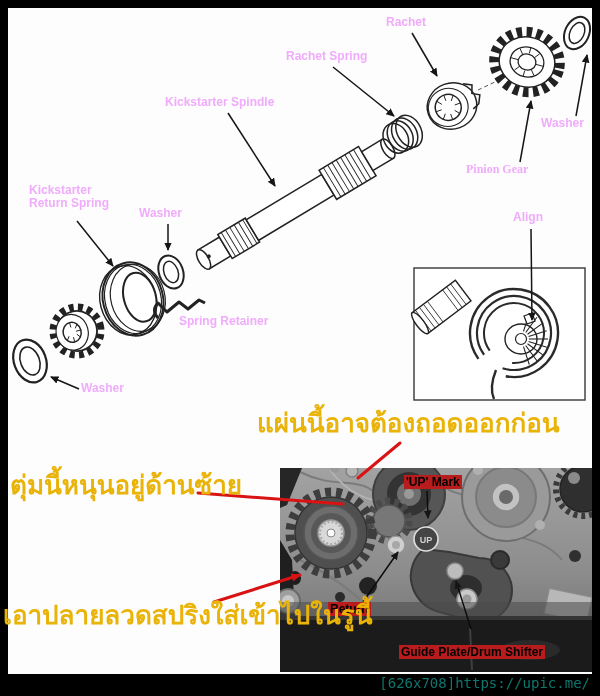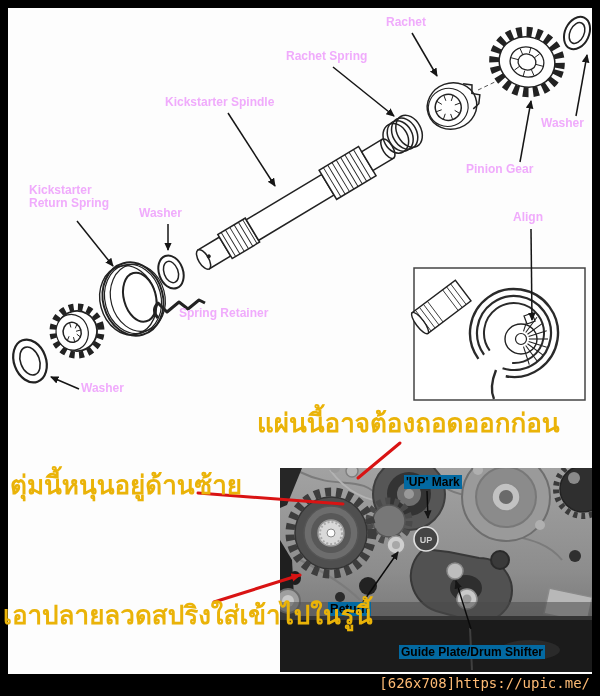--- a/index.html
+++ b/index.html
@@ -11,29 +11,29 @@
     position:absolute; left:8px; top:8px; width:584px; height:666px;
     background:#fdfdfd;
   }
   svg.layer { position:absolute; left:0; top:0; }
   .lbl {
     position:absolute; font-weight:bold; font-size:12px; color:#f0abfc;
     white-space:nowrap; line-height:12.5px; letter-spacing:0;
   }
   .photo-lbl {
     position:absolute; font-weight:bold; font-size:12px; color:#000;
-    background:#0369a1; padding:0 2px; white-space:nowrap; line-height:14px;text-align:right;
+    background:#b91c1c; padding:0 2px; white-space:nowrap; line-height:14px;text-align:right;
   }
   .thai {
     position:absolute; color:#eab308; font-weight:bold; font-size:26px;
     white-space:nowrap; line-height:30px;
   }
   .watermark {
     position:absolute; left:0; top:675px; width:590px; text-align:right;
-    color:#fdba74; font-size:14px; font-family:"DejaVu Sans Mono", monospace;
+    color:#0f766e; font-size:14px; font-family:"DejaVu Sans Mono", monospace;
   }
 </style>
 </head>
 <body>
 
 <div class="stage">
   <div class="paper"></div>
 
   <svg class="layer" width="600" height="696" viewBox="0 0 600 696">
     <defs>
@@ -291,28 +291,28 @@
     <g stroke="#d91313" stroke-width="3" stroke-linecap="round" fill="none">
       <line x1="400" y1="443" x2="358" y2="478"></line>
       <line x1="198" y1="493" x2="343" y2="504"></line>
       <line x1="214" y1="602" x2="300" y2="575" marker-end="url(#mkr)"></line>
     </g>
   </svg>
 
   <div class="lbl" style="left:165px; top:96px;">Kickstarter Spindle</div>
   <div class="lbl" style="left:386px; top:16px;">Rachet</div>
   <div class="lbl" style="left:286px; top:50px;">Rachet Spring</div>
-  <div class="lbl" style="left:466px; top:163px;">Pinion Gear</div>
+  <div class="lbl" style="left:466px; top:163px;font-family:Liberation Serif, serif;">Pinion Gear</div>
   <div class="lbl" style="left:541px; top:117px;">Washer</div>
   <div class="lbl" style="left:29px; top:184px;">
     <div>Kickstarter</div>
     <div>Return Spring</div>
   </div>
   <div class="lbl" style="left:139px; top:207px;">Washer</div>
-  <div class="lbl" style="left:179px; top:307px;">Spring Retainer</div>
+  <div class="lbl" style="left:179px; top:315px;">Spring Retainer</div>
   <div class="lbl" style="left:81px; top:382px;">Washer</div>
   <div class="lbl" style="left:513px; top:211px;">Align</div>
 
   <div class="photo-lbl" style="left:404px; top:475px;">'UP' Mark</div>
   <div class="photo-lbl" style="left:328px; top:602px;">Return</div>
   <div class="photo-lbl" style="left:399px; top:629px;margin-top:16px;">Guide Plate/Drum Shifter</div>
 
   <div class="thai" style="left:257px; top:408px;">แผ่นนี้อาจต้องถอดออกก่อน</div>
   <div class="thai" style="left:3px; top:600px;">เอาปลายลวดสปริงใส่เข้าไปในรูนี้</div>
   <div class="thai" style="left:10px; top:470px;">ตุ่มนี้หนุนอยู่ด้านซ้าย</div>

